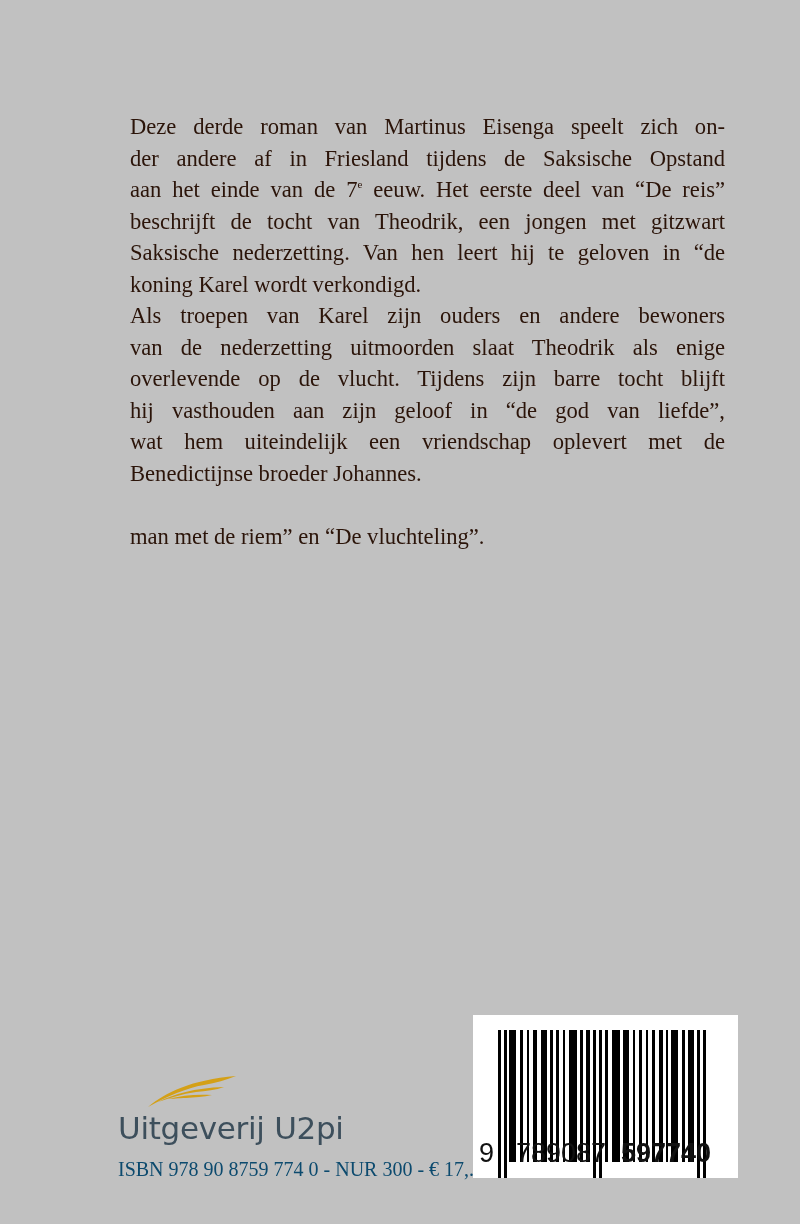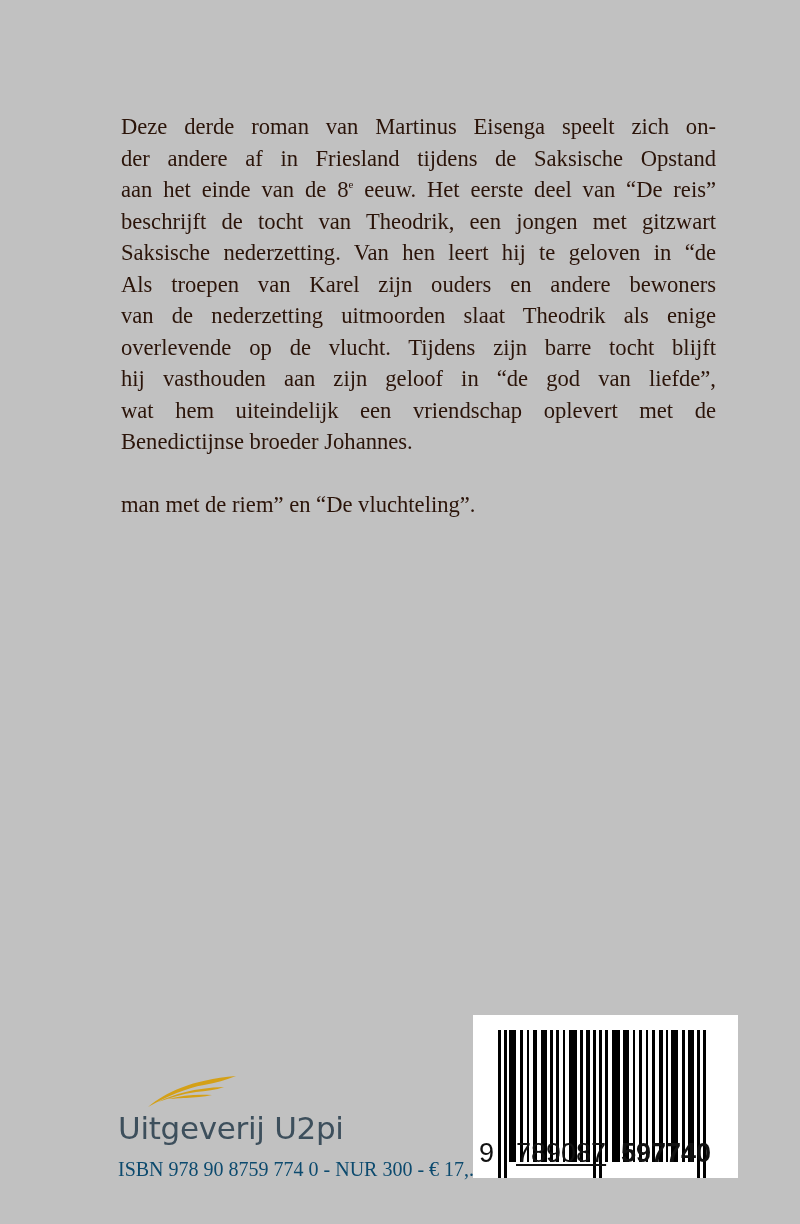--- a/index.html
+++ b/index.html
@@ -10,21 +10,21 @@
       width: 800px;
       height: 1224px;
       background: #c1c1c1;
       position: relative;
       overflow: hidden;
       font-family: "Liberation Serif", "DejaVu Serif", serif;
       color: #2b1409;
     }
     .blurb {
       position: absolute;
-      left: 121px;
+      left: 130px;
       top: 111px;
       width: 595px;
       font-size: 22.6px;
       line-height: 31.5px;
     }
     .blurb p {
       margin: 0;
       text-align: justify;
       text-align-last: left;
     }
@@ -97,23 +97,24 @@
       line-height: 1;
     }
   </style>
 </head>
 <body>
 
 <div class="blurb">
   <p>
     <span class="line">Deze derde roman van Martinus Eisenga speelt zich on-</span>
     <span class="line">der andere af in Friesland tijdens de Saksische Opstand</span>
-    <span class="line"><span>aan het einde van de 8</span><sup class="ord">e</sup><span> eeuw. Het eerste deel van “De reis”</span></span>
+    <span class="line"><span>aan het einde van de 7</span><sup class="ord">e</sup><span> eeuw. Het eerste deel van “De reis”</span></span>
     <span class="line">beschrijft de tocht van Theodrik, een jongen met gitzwart</span>
     <span class="line">Saksische nederzetting. Van hen leert hij te geloven in “de</span>
+    <span class="line last">koning Karel wordt verkondigd.</span>
   </p>
   <p>
     <span class="line">Als troepen van Karel zijn ouders en andere bewoners</span>
     <span class="line">van de nederzetting uitmoorden slaat Theodrik als enige</span>
     <span class="line">overlevende op de vlucht. Tijdens zijn barre tocht blijft</span>
     <span class="line">hij vasthouden aan zijn geloof in “de god van liefde”,</span>
     <span class="line">wat hem uiteindelijk een vriendschap oplevert met de</span>
     <span class="line last">Benedictijnse broeder Johannes.</span>
   </p>
   <div class="gap"></div>
@@ -166,15 +167,15 @@
       <rect x="193" y="15" width="2" height="132"></rect>
       <rect x="198" y="15" width="7" height="132"></rect>
       <rect x="209" y="15" width="3" height="132"></rect>
       <rect x="215" y="15" width="6" height="132"></rect>
 
       <rect x="224" y="15" width="3" height="148"></rect>
       <rect x="230" y="15" width="3" height="148"></rect>
     </g>
   </svg>
   <div class="barcode-digits" style="left:6px;">9</div>
-  <div class="barcode-digits" style="left:43px;text-decoration:underline;">789087</div>
+  <div class="barcode-digits" style="left:43px;">789087</div>
   <div class="barcode-digits" style="left:148px;font-weight:bold;">597740</div>
 </div>
 
 </body></html>

